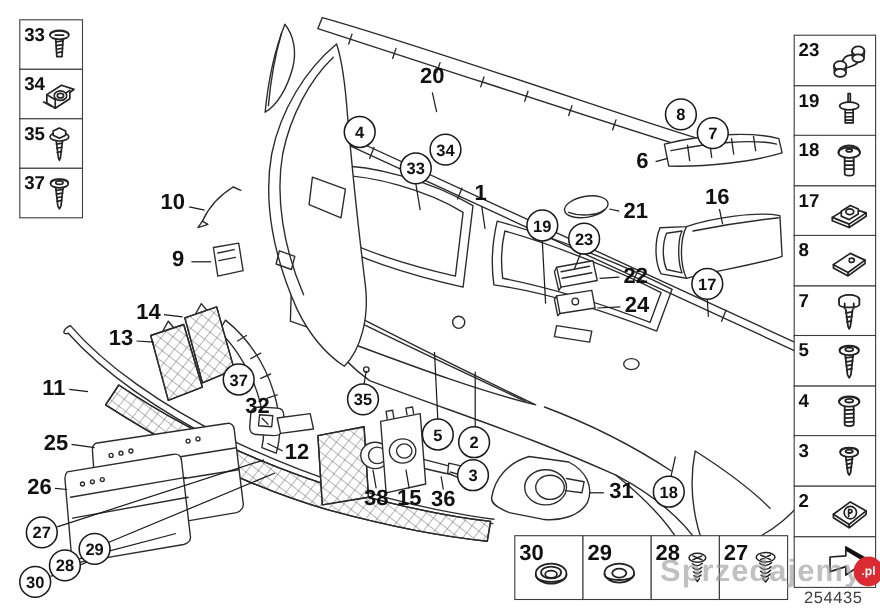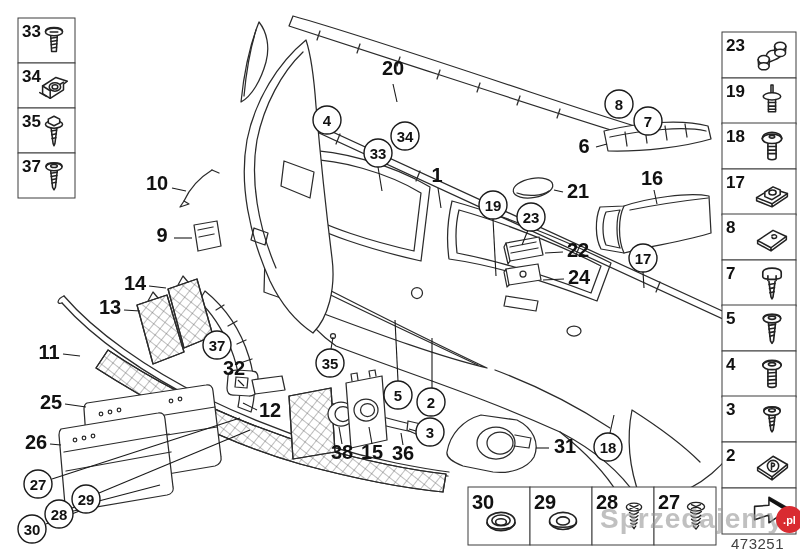--- a/index.html
+++ b/index.html
@@ -500,14 +500,14 @@
         </g>
       </g>
 </svg>
 
 <div class="watermark">
   <span>Sprzedajemy</span>
 </div>
 <div class="wm-badge" style="background: rgb(217, 43, 49);">
   <span>.pl</span>
 </div>
-<div class="part-number">473251</div>
+<div class="part-number">254435</div>
 </div>
 
 </body></html>

